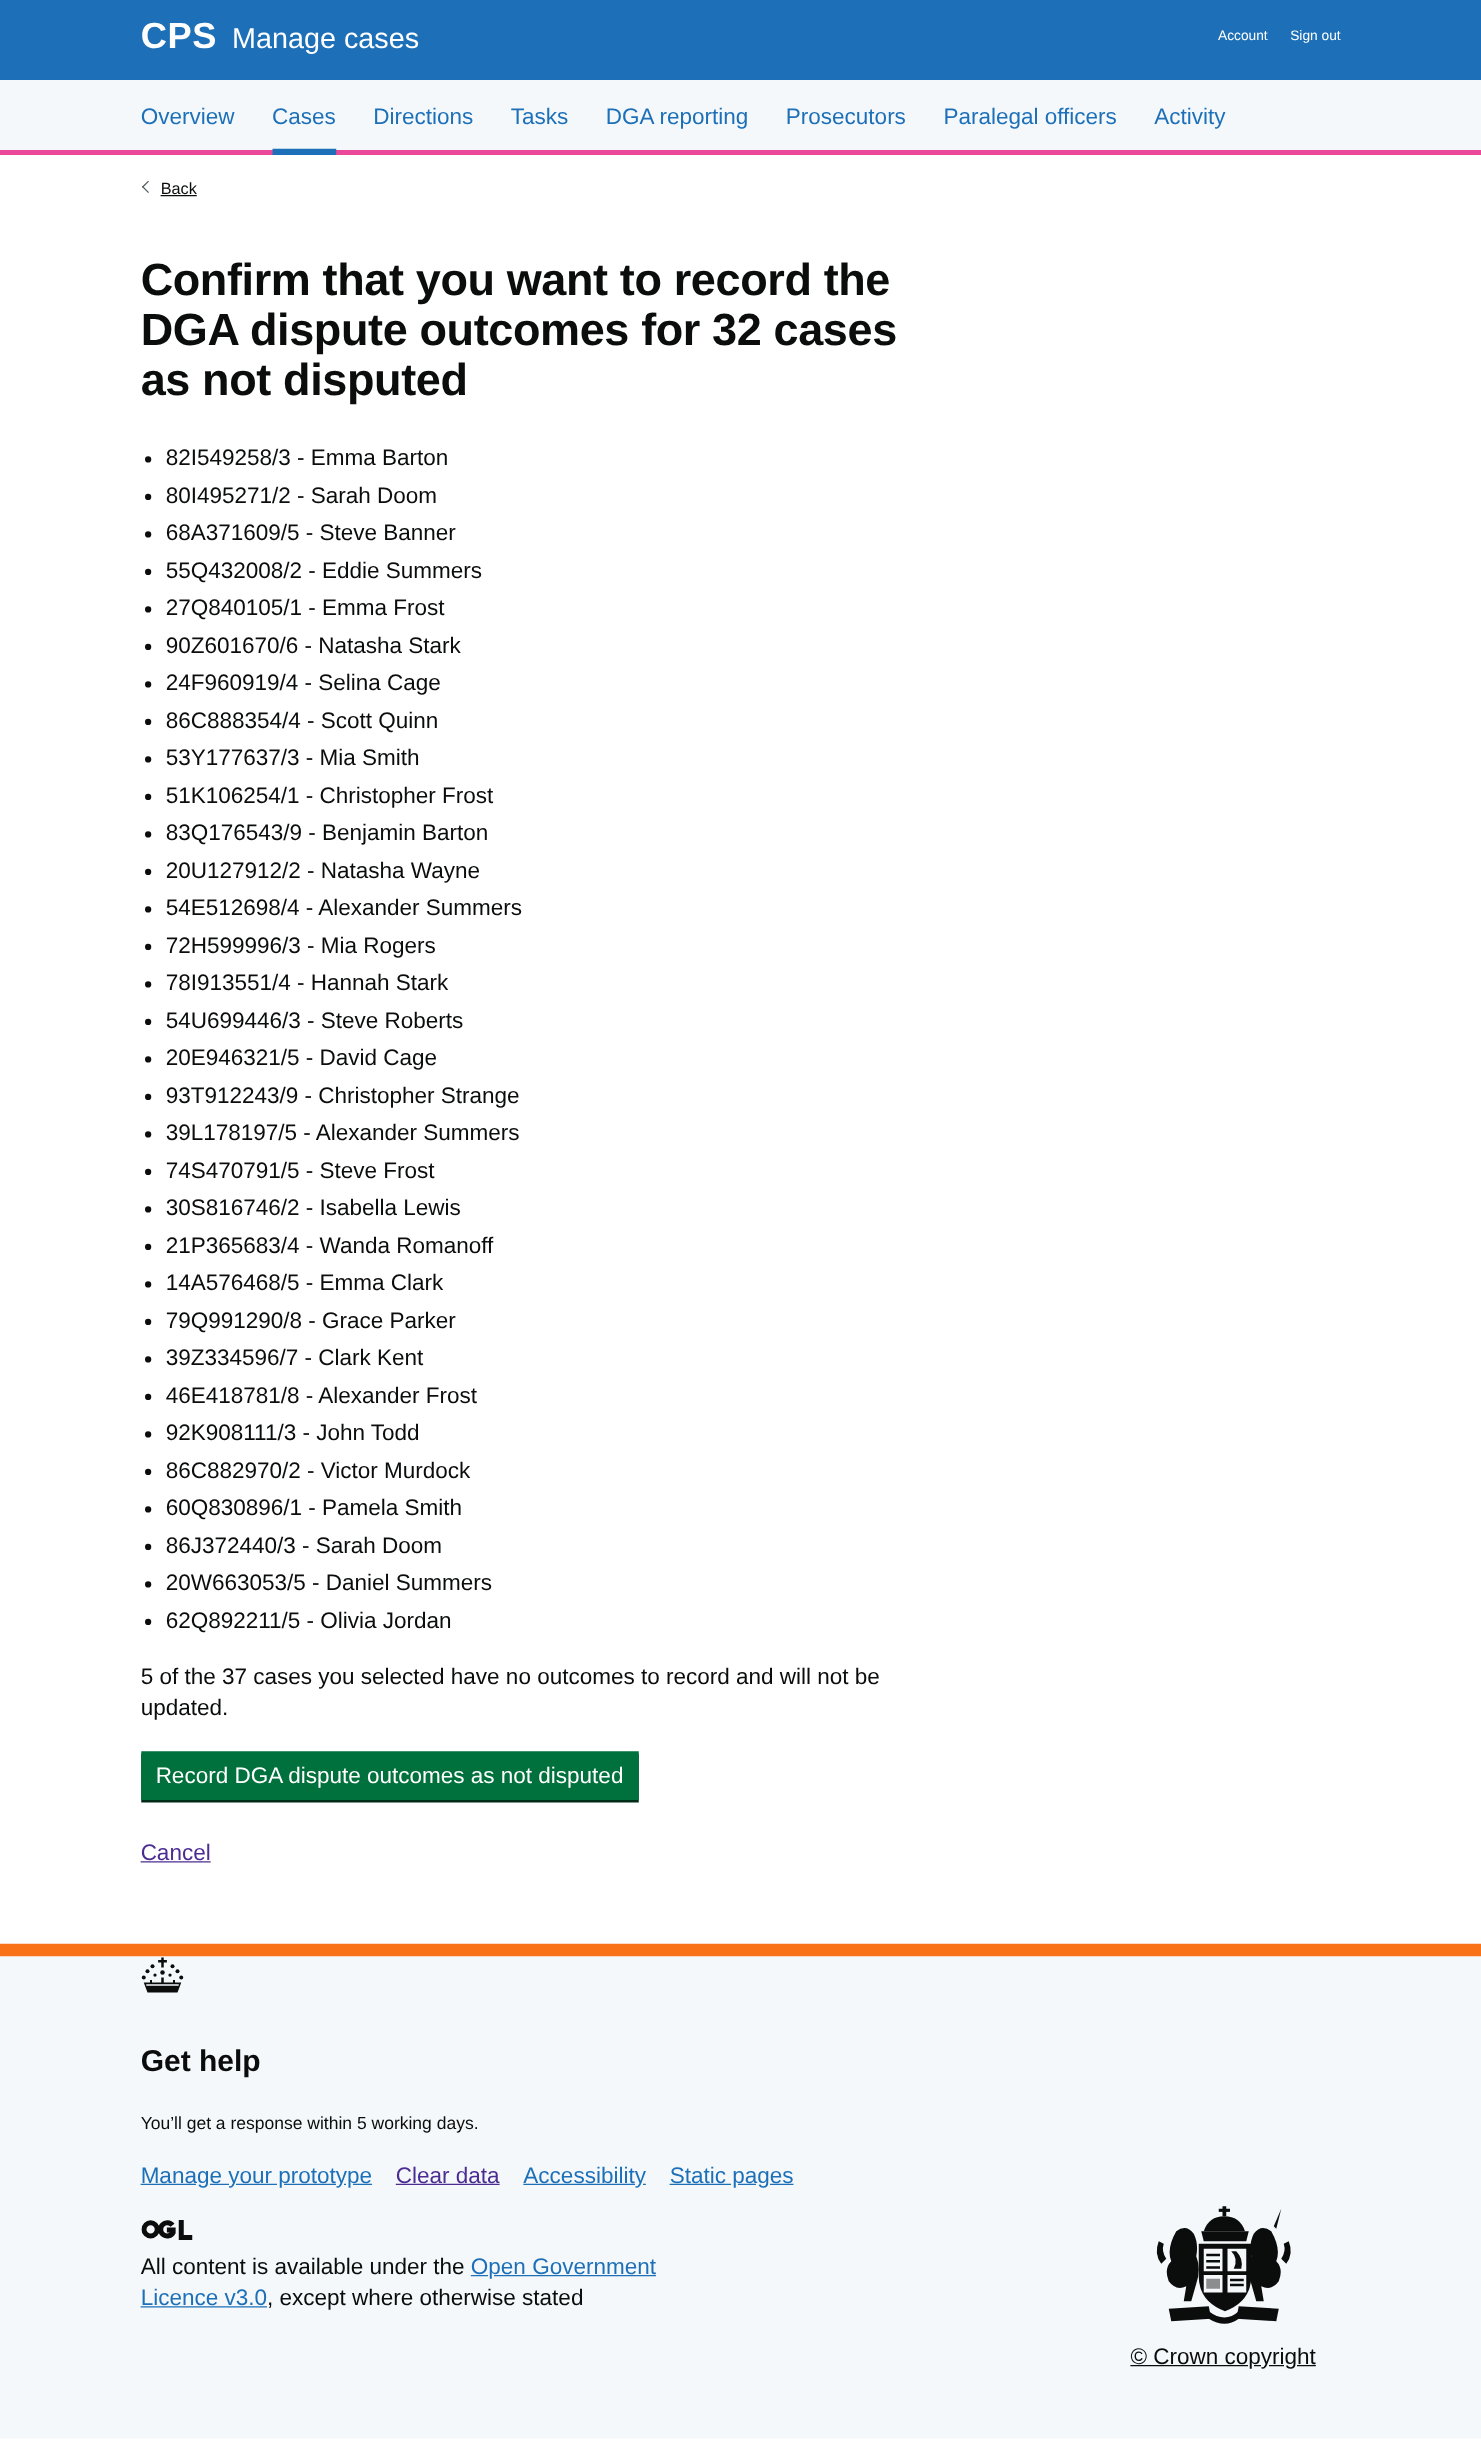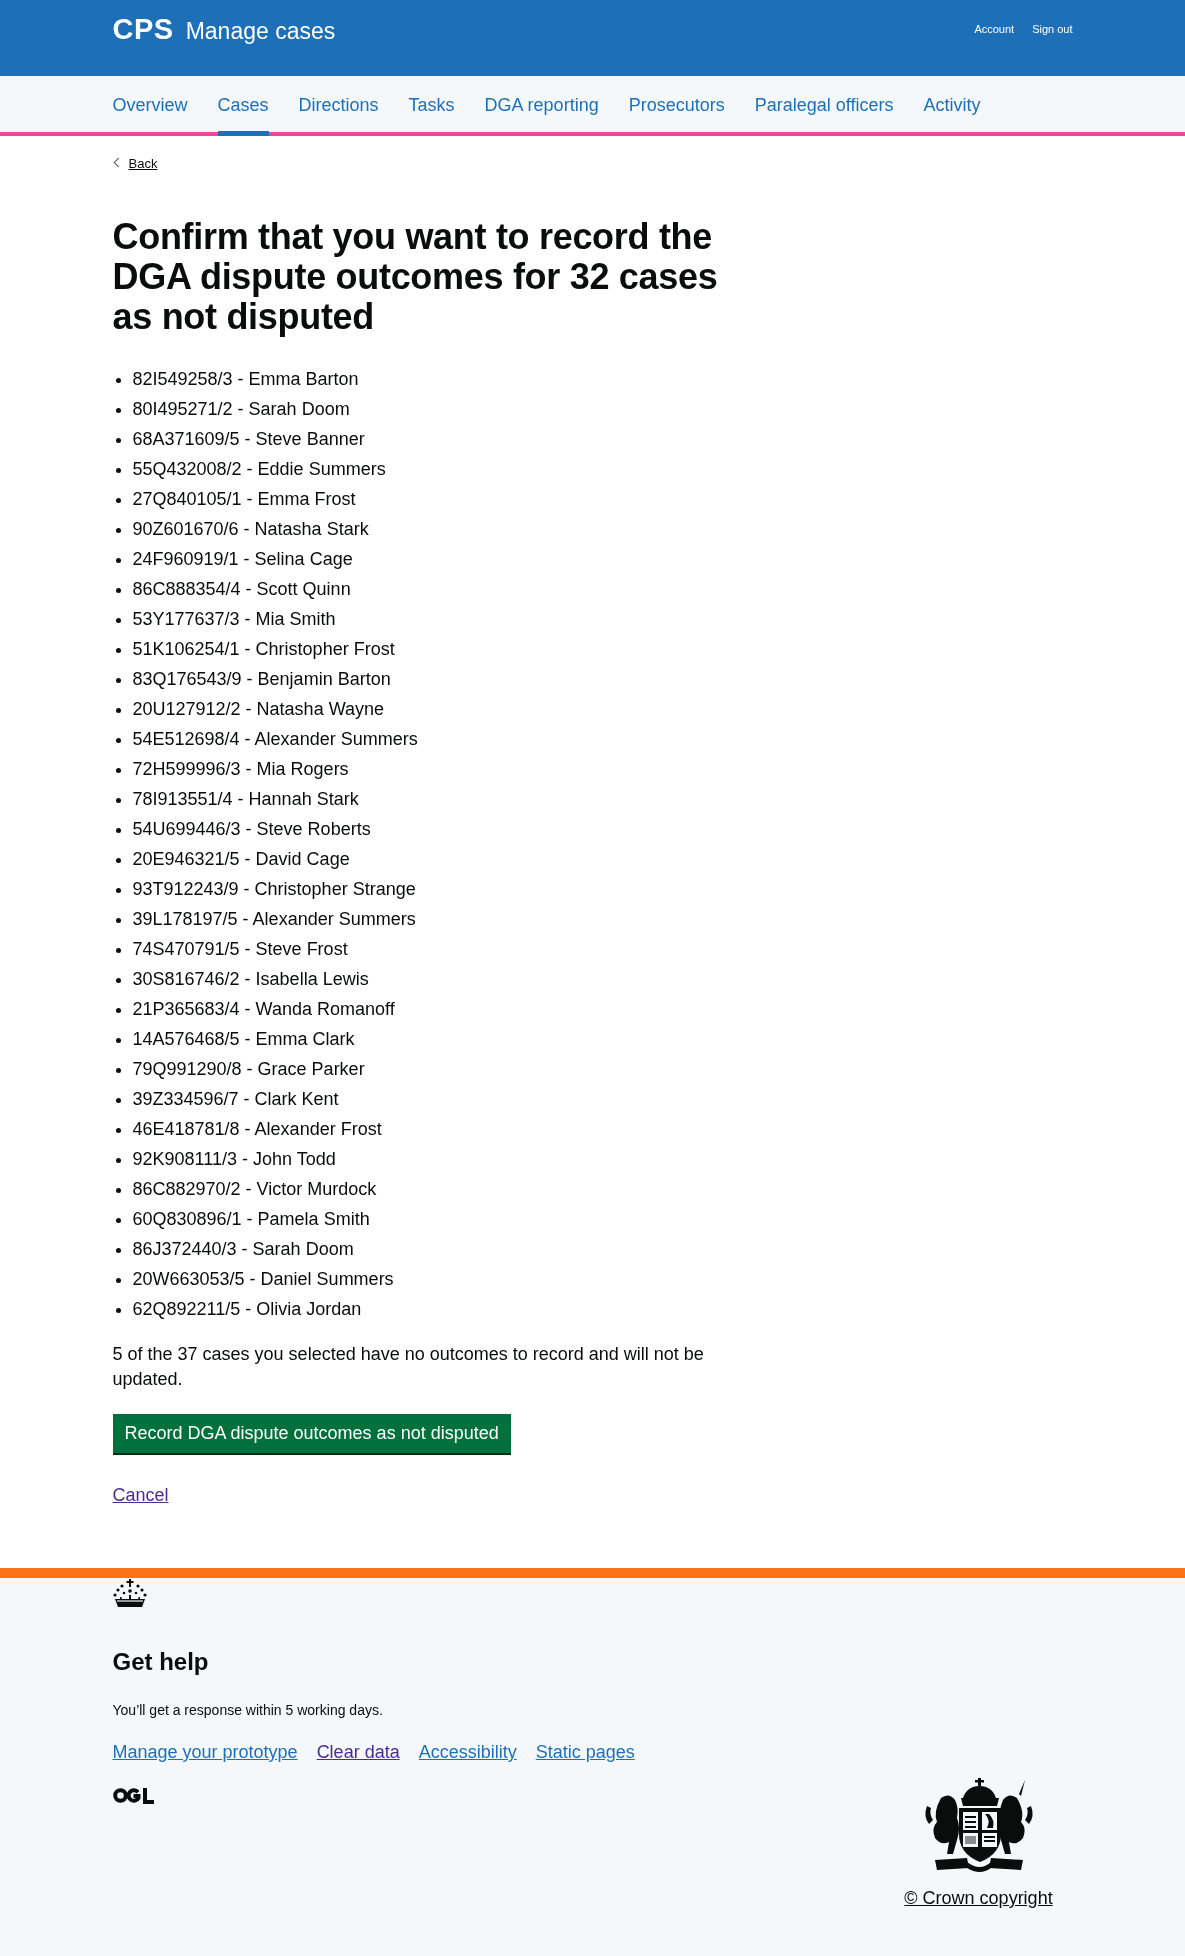--- a/index.html
+++ b/index.html
@@ -2,21 +2,21 @@
 <html><head>
 <meta charset="utf-8">
 <style>
   * { box-sizing: border-box; margin: 0; padding: 0; }
   html, body { width: 1185px; background: #ffffff; }
   body { font-family: "Liberation Sans", "DejaVu Sans", sans-serif; color: #0b0c0c; }
   a { color: #1d70b8; }
   .container { width: 960px; margin: 0 auto; position: relative; }
 
   
-  .header { background: #1d70b8; height: 76px; }
+  .header { background: #1d70b8; height: 64px; }
   .header .container { height: 60px; display: flex; align-items: center; justify-content: space-between; }
   .brand { display: flex; align-items: baseline; color: #fff; text-decoration: none; margin-top: -2px; }
   .brand-logo { font-weight: 700; font-size: 29px; letter-spacing: 0.5px; color: #fff; }
   .brand-service { font-size: 23px; margin-left: 12px; color: #fff; }
   .header-links { display: flex; gap: 18px; margin-top: -2px; }
   .header-links a { color: #fff; text-decoration: none; font-size: 11px; }
 
   
   .nav { background: #f4f8fb; height: 60px; border-bottom: 4px solid #ec4899; }
   .nav .container { height: 59px; display: flex; align-items: stretch; }
@@ -87,21 +87,21 @@
 
     <h1 class="title">Confirm that you want to record the DGA dispute outcomes for 32 cases as not disputed</h1>
 
     <ul class="cases" id="case-list">
         <li>82I549258/3 - Emma Barton</li>
         <li>80I495271/2 - Sarah Doom</li>
         <li>68A371609/5 - Steve Banner</li>
         <li>55Q432008/2 - Eddie Summers</li>
         <li>27Q840105/1 - Emma Frost</li>
         <li>90Z601670/6 - Natasha Stark</li>
-        <li>24F960919/1 - Selina Cage</li>
+        <li>24F960919/4 - Selina Cage</li>
         <li>86C888354/4 - Scott Quinn</li>
         <li>53Y177637/3 - Mia Smith</li>
         <li>51K106254/1 - Christopher Frost</li>
         <li>83Q176543/9 - Benjamin Barton</li>
         <li>20U127912/2 - Natasha Wayne</li>
         <li>54E512698/4 - Alexander Summers</li>
         <li>72H599996/3 - Mia Rogers</li>
         <li>78I913551/4 - Hannah Stark</li>
         <li>54U699446/3 - Steve Roberts</li>
         <li>20E946321/5 - David Cage</li>
@@ -167,20 +167,23 @@
     </div>
 
     <svg class="ogl" viewBox="0 0 41 17">
       <g fill="none" stroke="#0b0c0c" stroke-width="4">
         <circle cx="7.5" cy="8.5" r="5.3"></circle>
         <path d="M25 5.2 A5.3 5.3 0 1 0 25.5 11 L25.5 9 L20.5 9"></path>
       </g>
       <path d="M30 1 L34 1 L34 13 L41 13 L41 17 L30 17 Z" fill="#0b0c0c"></path>
     </svg>
 
+    <p class="licence">
+      <span>All content is available under the </span><a href="#">Open Government Licence v3.0</a><span>, except where otherwise stated</span>
+    </p>
 
     <div class="crest-wrap">
       <svg class="crest" viewBox="0 0 118 104">
         <g fill="#0b0c0c">
 
           <rect x="57" y="2" width="3" height="8"></rect>
           <rect x="54" y="4" width="9" height="2.5"></rect>
           <path d="M42 22 Q46 10 58.5 10 Q71 10 75 22 Z"></path>
           <path d="M40 22 L78 22 L76 30 L42 30 Z"></path>
 

